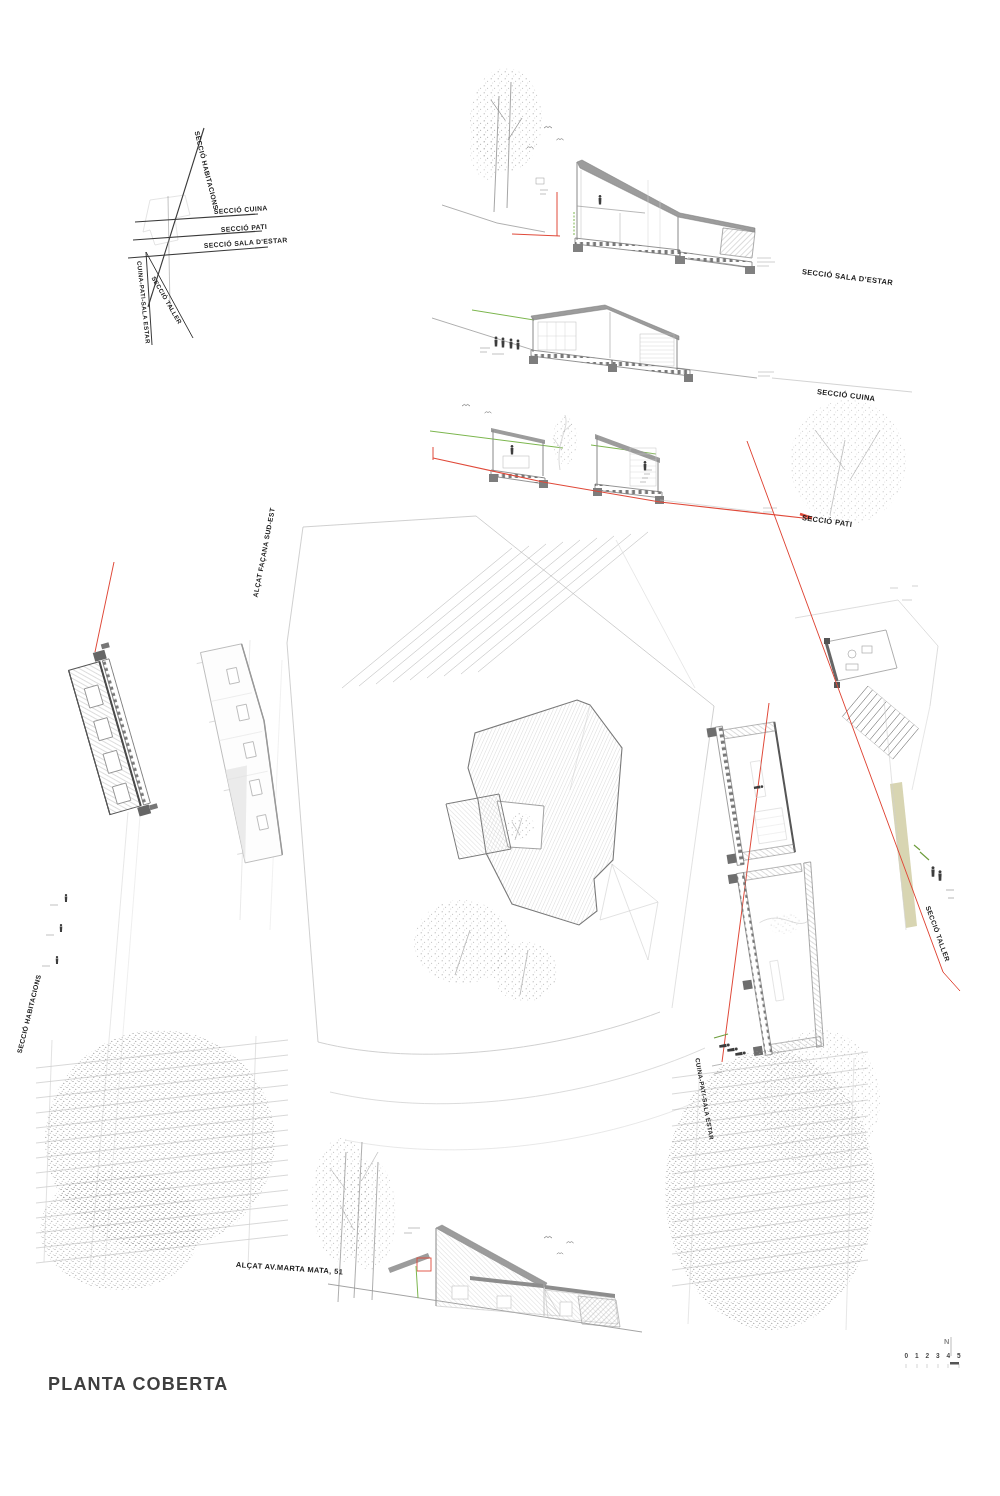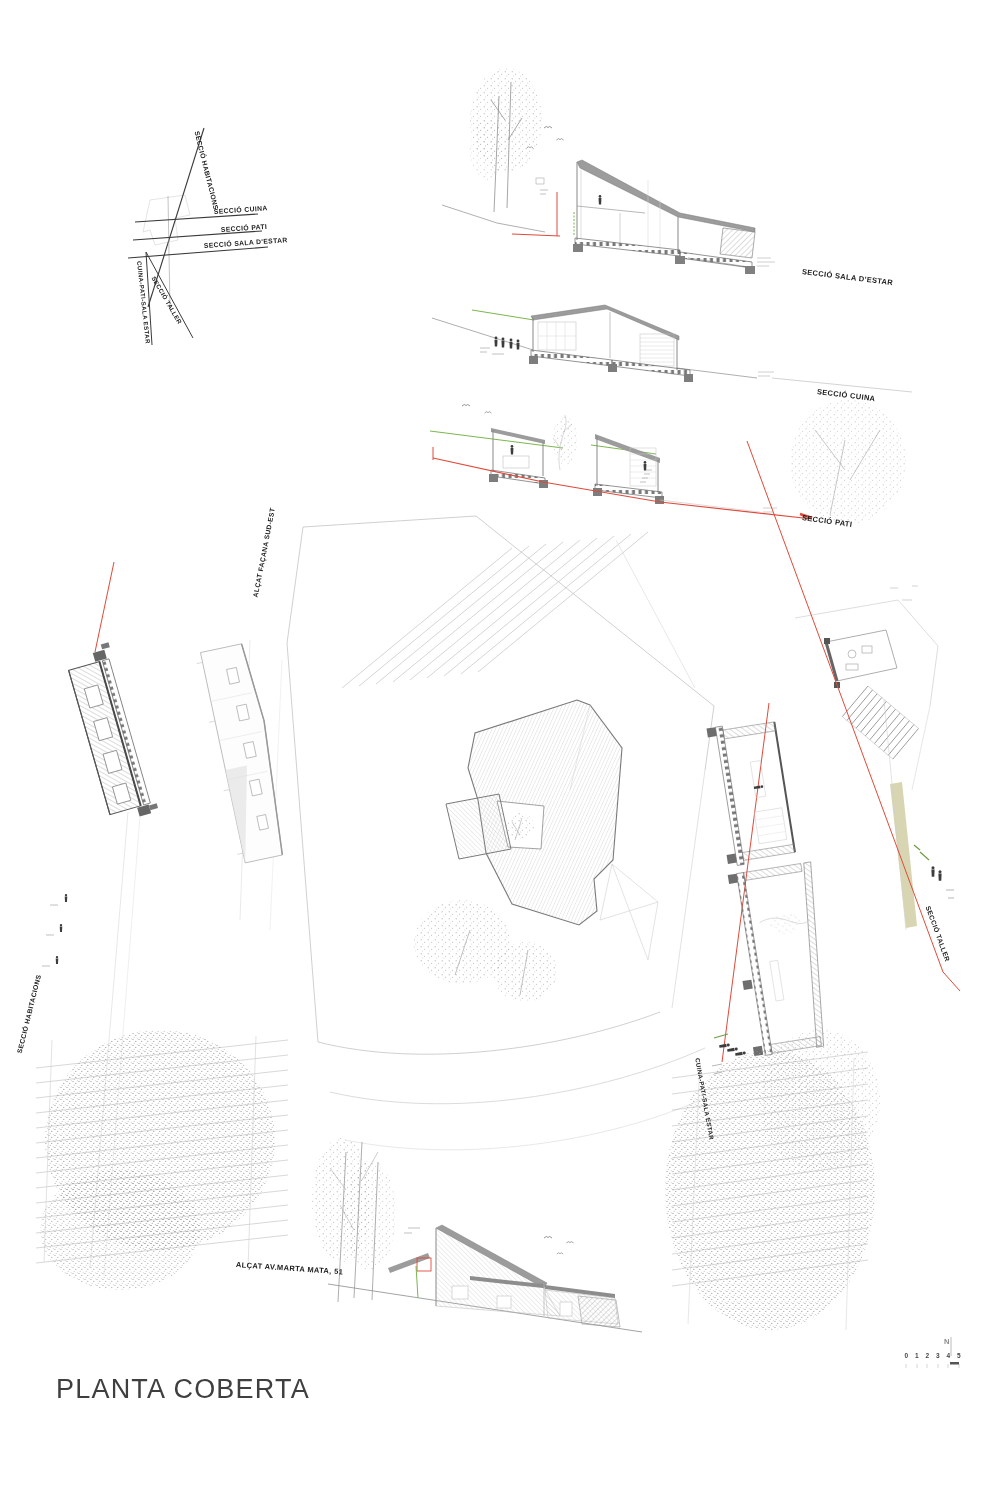--- a/index.html
+++ b/index.html
@@ -2,22 +2,22 @@
 <html><head>
 <meta charset="utf-8">
 <style>
   html,body{margin:0;padding:0;background:#ffffff;}
   #sheet{position:relative;width:1000px;height:1496px;background:#ffffff;overflow:hidden;
          font-family:"Liberation Sans",sans-serif;}
   svg{position:absolute;left:0;top:0;}
   .lbl{position:absolute;font-family:"Liberation Sans",sans-serif;font-weight:bold;
        font-size:7.5px;letter-spacing:.35px;color:#1c1c1c;white-space:nowrap;
        transform-origin:0 50%;line-height:1;}
-  .title{position:absolute;left:56px;top:1374px;font-size:27px;letter-spacing:1.2px;
-         color:#3f3f3f;font-weight:400;}
+  .title{position:absolute;left:48px;top:1374px;font-size:18px;letter-spacing:1.2px;
+         color:#3f3f3f;font-weight:700;}
   .scalebar{position:absolute;left:901px;top:1352px;display:flex;gap:0;
             font-size:6.5px;font-weight:bold;color:#444;}
   .scalebar span{display:inline-block;width:10.5px;text-align:center;}
   .north{position:absolute;left:944px;top:1337px;font-size:7.5px;color:#8a8a8a;font-weight:bold;}
 </style>
 </head>
 <body>
 
 <div id="sheet">
 

